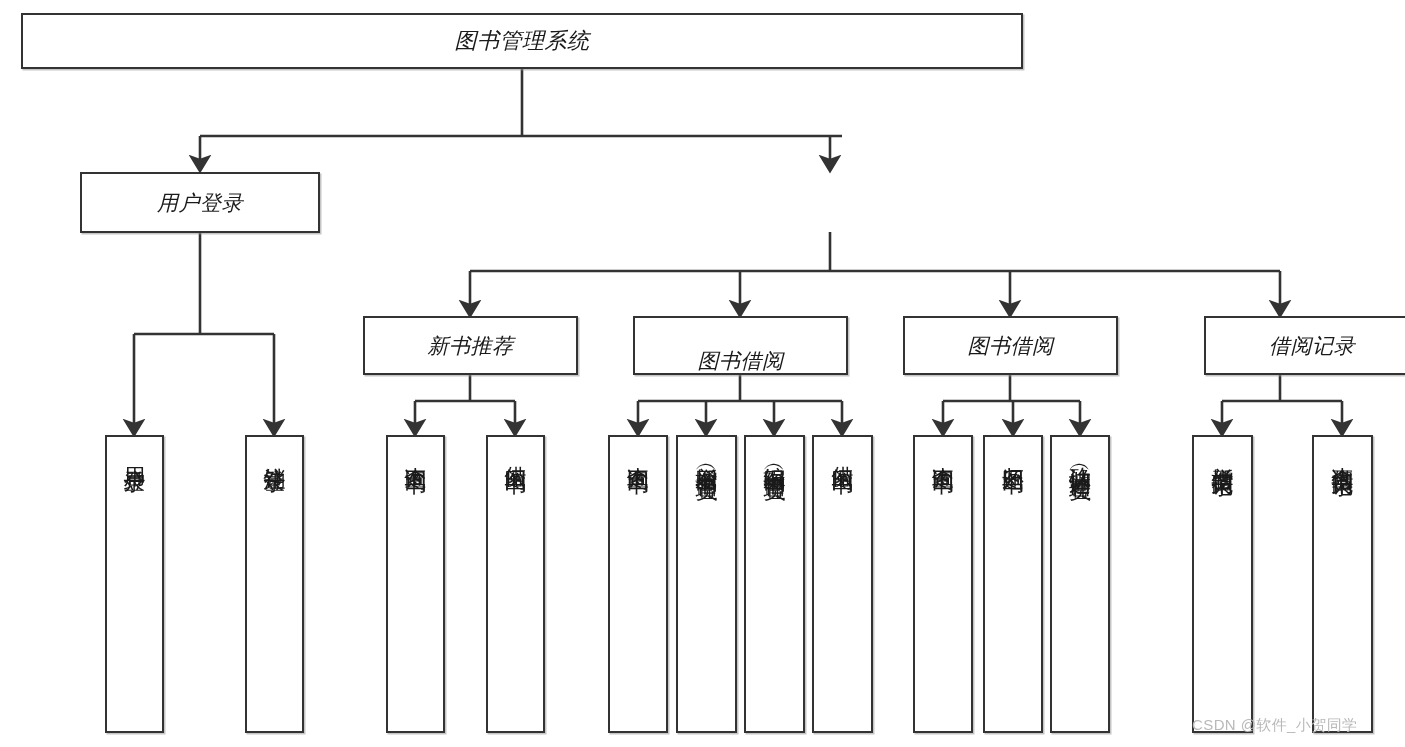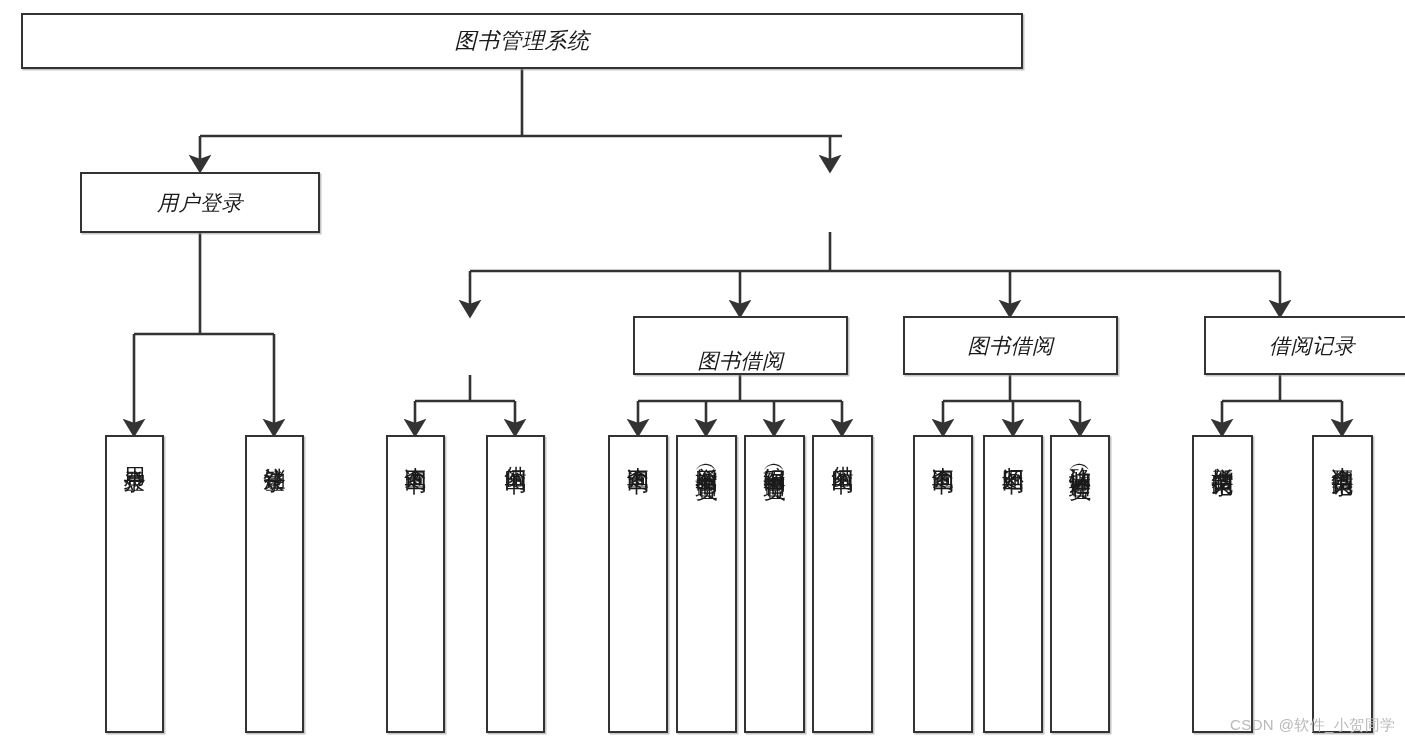--- a/index.html
+++ b/index.html
@@ -60,21 +60,20 @@
     letter-spacing: 2px;
     white-space: nowrap;
   }
   .node.root .label { font-size: 22px; }
   .watermark {
     position: absolute;
     font-size: 15px;
     color: #b9b9b9;
     white-space: nowrap;
     letter-spacing: 0.4px;
-    padding-left: 38px;
   }
 </style>
 </head>
 <body>
 
 <div id="canvas">
 
   <svg class="wires" viewBox="0 0 1405 747" xmlns="http://www.w3.org/2000/svg">
     <defs>
       <marker id="arrow" markerWidth="10" markerHeight="10" refX="3.2" refY="5" orient="auto" markerUnits="strokeWidth">
@@ -126,20 +125,23 @@
   </svg>
 
   <div class="node horizontal root" style="left:21px; top:13px; width:1002px; height:56px;">
     <span class="label">图书管理系统</span>
   </div>
 
   <div class="node horizontal" style="left:80px; top:172px; width:240px; height:61px;">
     <span class="label">用户登录</span>
   </div>
 
+  <div class="node horizontal" style="left:363px; top:316px; width:215px; height:59px;">
+    <span class="label">新书推荐</span>
+  </div>
   <div class="node horizontal" style="left:633px; top:316px; width:215px; height:59px;align-items:flex-end;">
     <span class="label">图书借阅</span>
   </div>
   <div class="node horizontal" style="left:903px; top:316px; width:215px; height:59px;">
     <span class="label">图书借阅</span>
   </div>
   <div class="node horizontal" style="left:1172px; top:316px; width:216px; height:59px;margin-left:32px;">
     <span class="label">借阅记录</span>
   </div>
 

